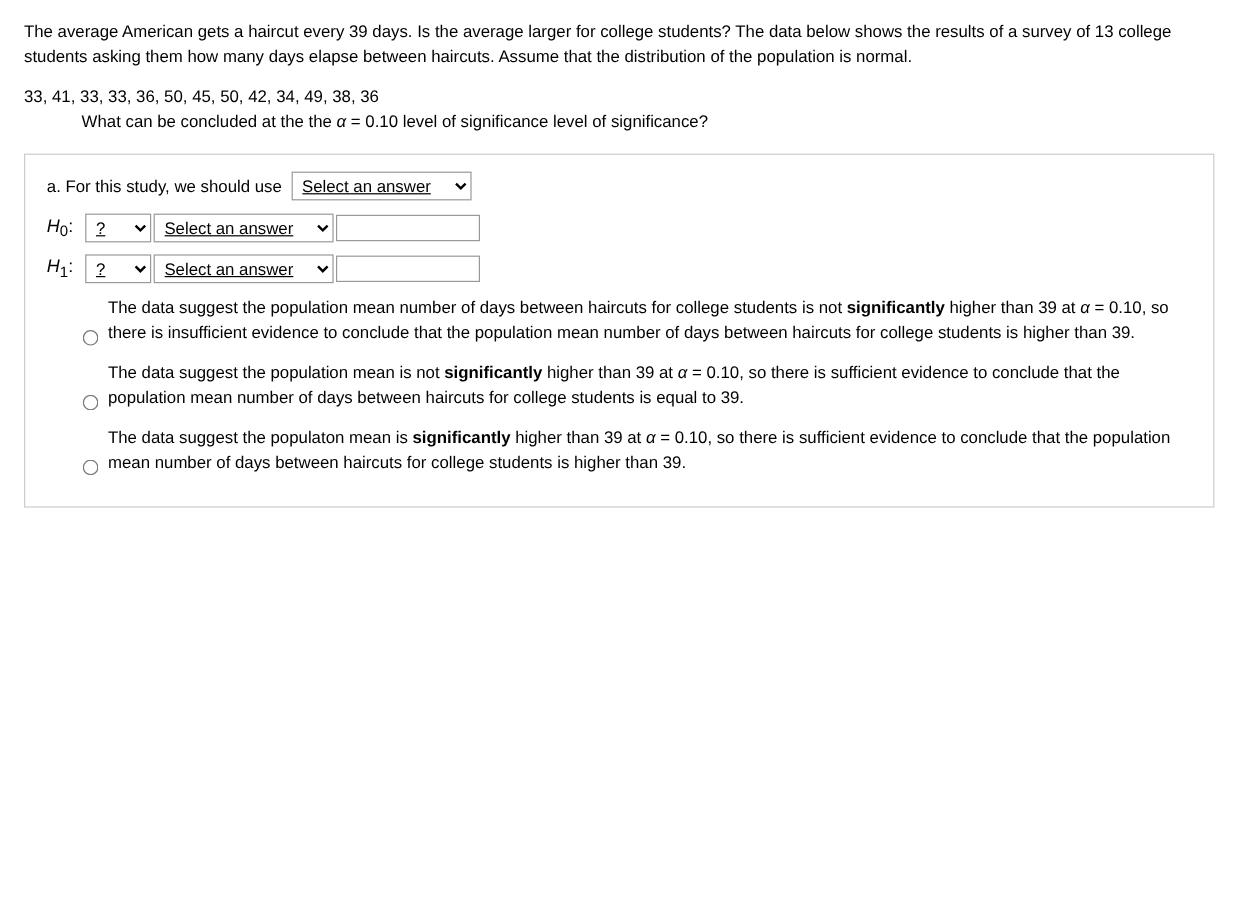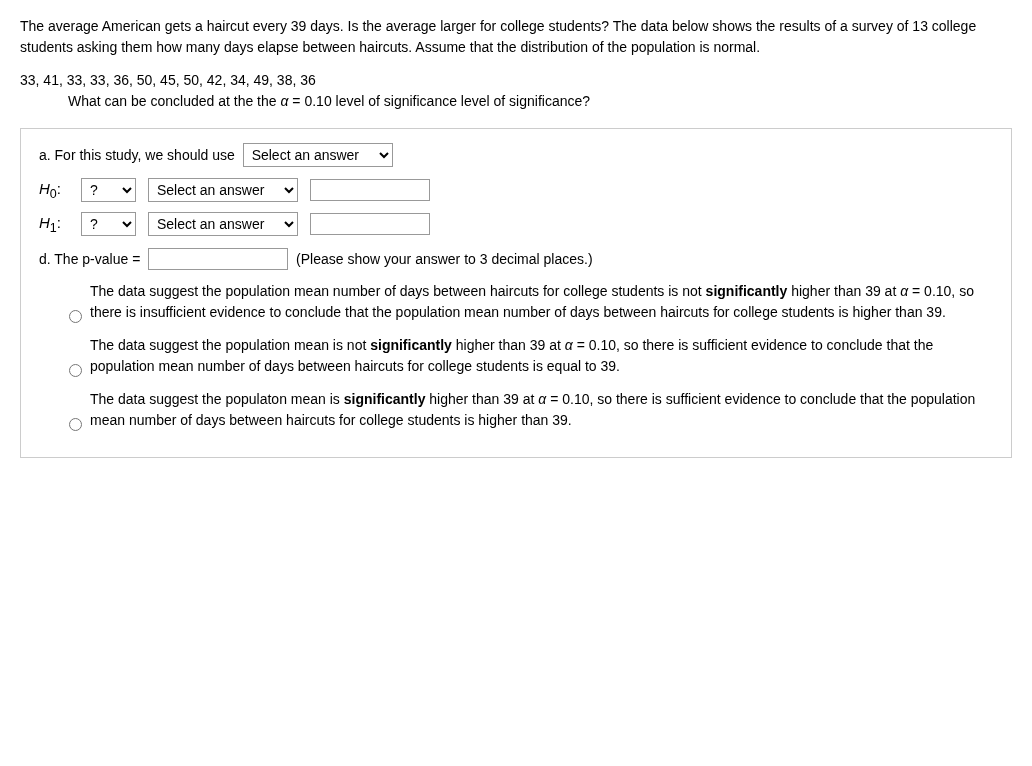--- a/index.html
+++ b/index.html
@@ -34,31 +34,32 @@
       margin-bottom: 10px;
       line-height: 1.8;
     }
     select {
       border: 1px solid #999;
       padding: 2px 4px;
       font-size: 14px;
       background: #fff;
       cursor: pointer;
       min-width: 150px;
+      text-decoration: underline;
     }
     input[type="text"] {
       border: 1px solid #999;
       padding: 2px 4px;
       font-size: 14px;
       width: 120px;
     }
     .hypothesis-row {
       display: flex;
       align-items: center;
-      gap: 12px;
+      gap: 2px;
       margin-bottom: 10px;
     }
     .h-label {
       font-size: 15px;
       min-width: 30px;
     }
     .q-mark-select {
       min-width: 55px;
     }
     .part-c, .part-d, .part-e, .part-f, .part-g {
@@ -140,25 +141,20 @@
       <option value="neq">≠</option>
       <option value="gt">&gt;</option>
       <option value="lt">&lt;</option>
       <option value="geq">≥</option>
       <option value="leq">≤</option>
     </select>
     <input type="text" style="width: 120px;">
   </div>
 
 
-  <div class="part-d">
-    <span>d. The p-value =</span>
-    <input type="text" style="width: 140px; margin: 0px 4px;">
-    <span>(Please show your answer to 3 decimal places.)</span>
-  </div>
 
 
 
 
   <div class="radio-group">
 
     <div class="radio-option">
       <input type="radio" name="conclusion" value="opt1" style="">
       <span class="radio-text">
         The data suggest the population mean number of days between haircuts for college students is

